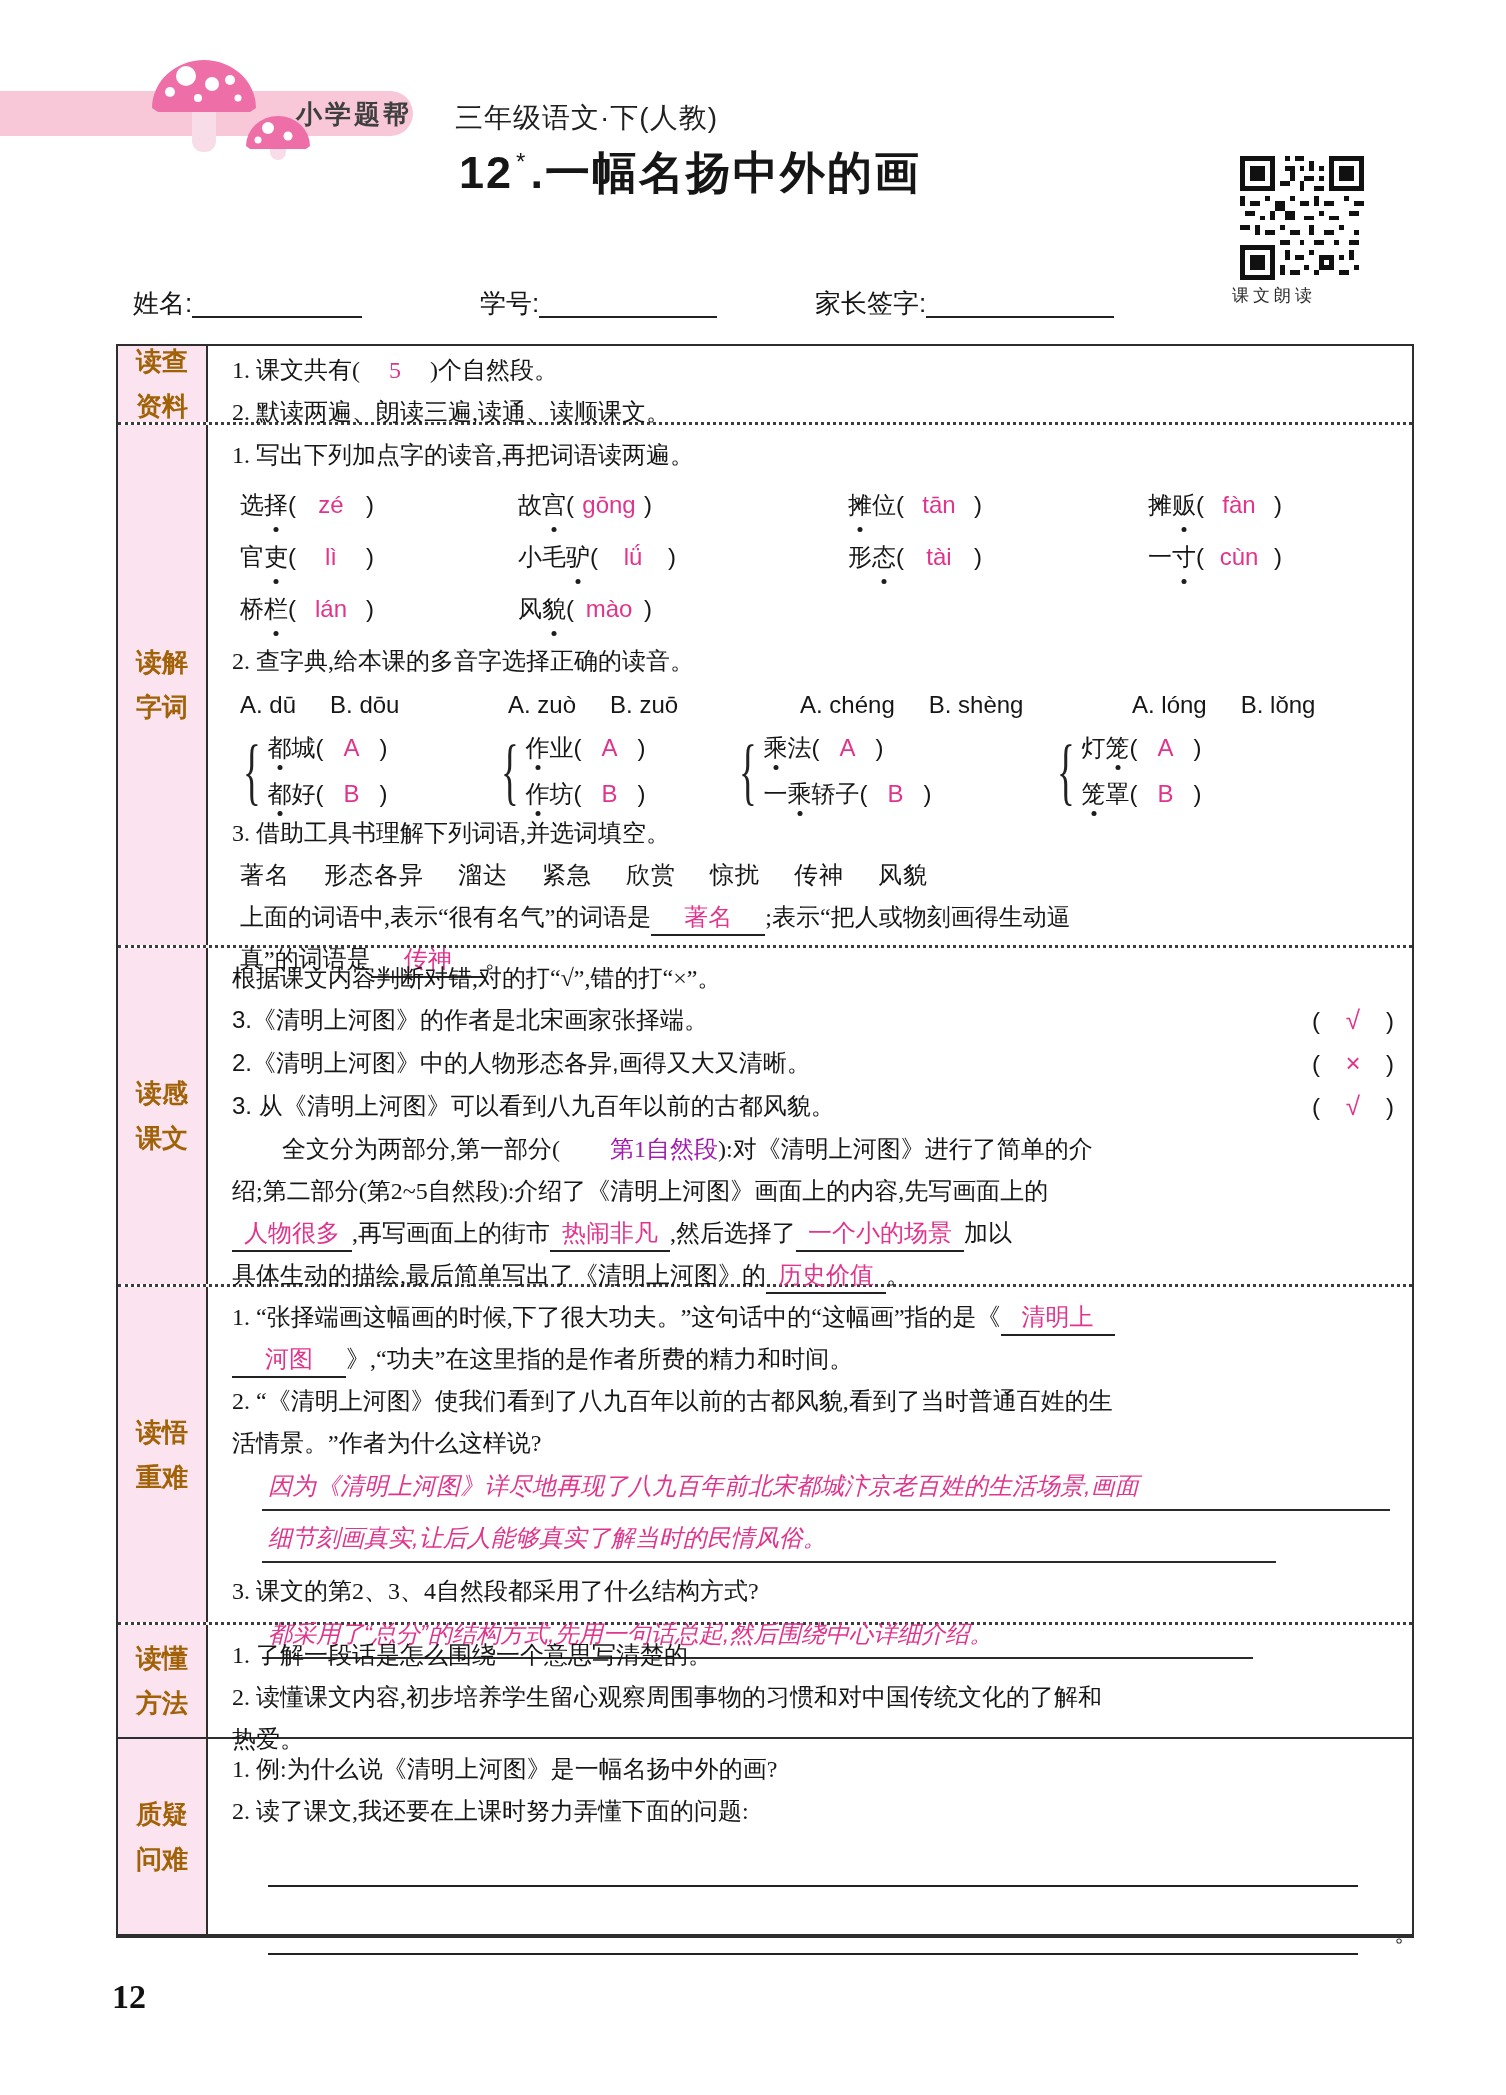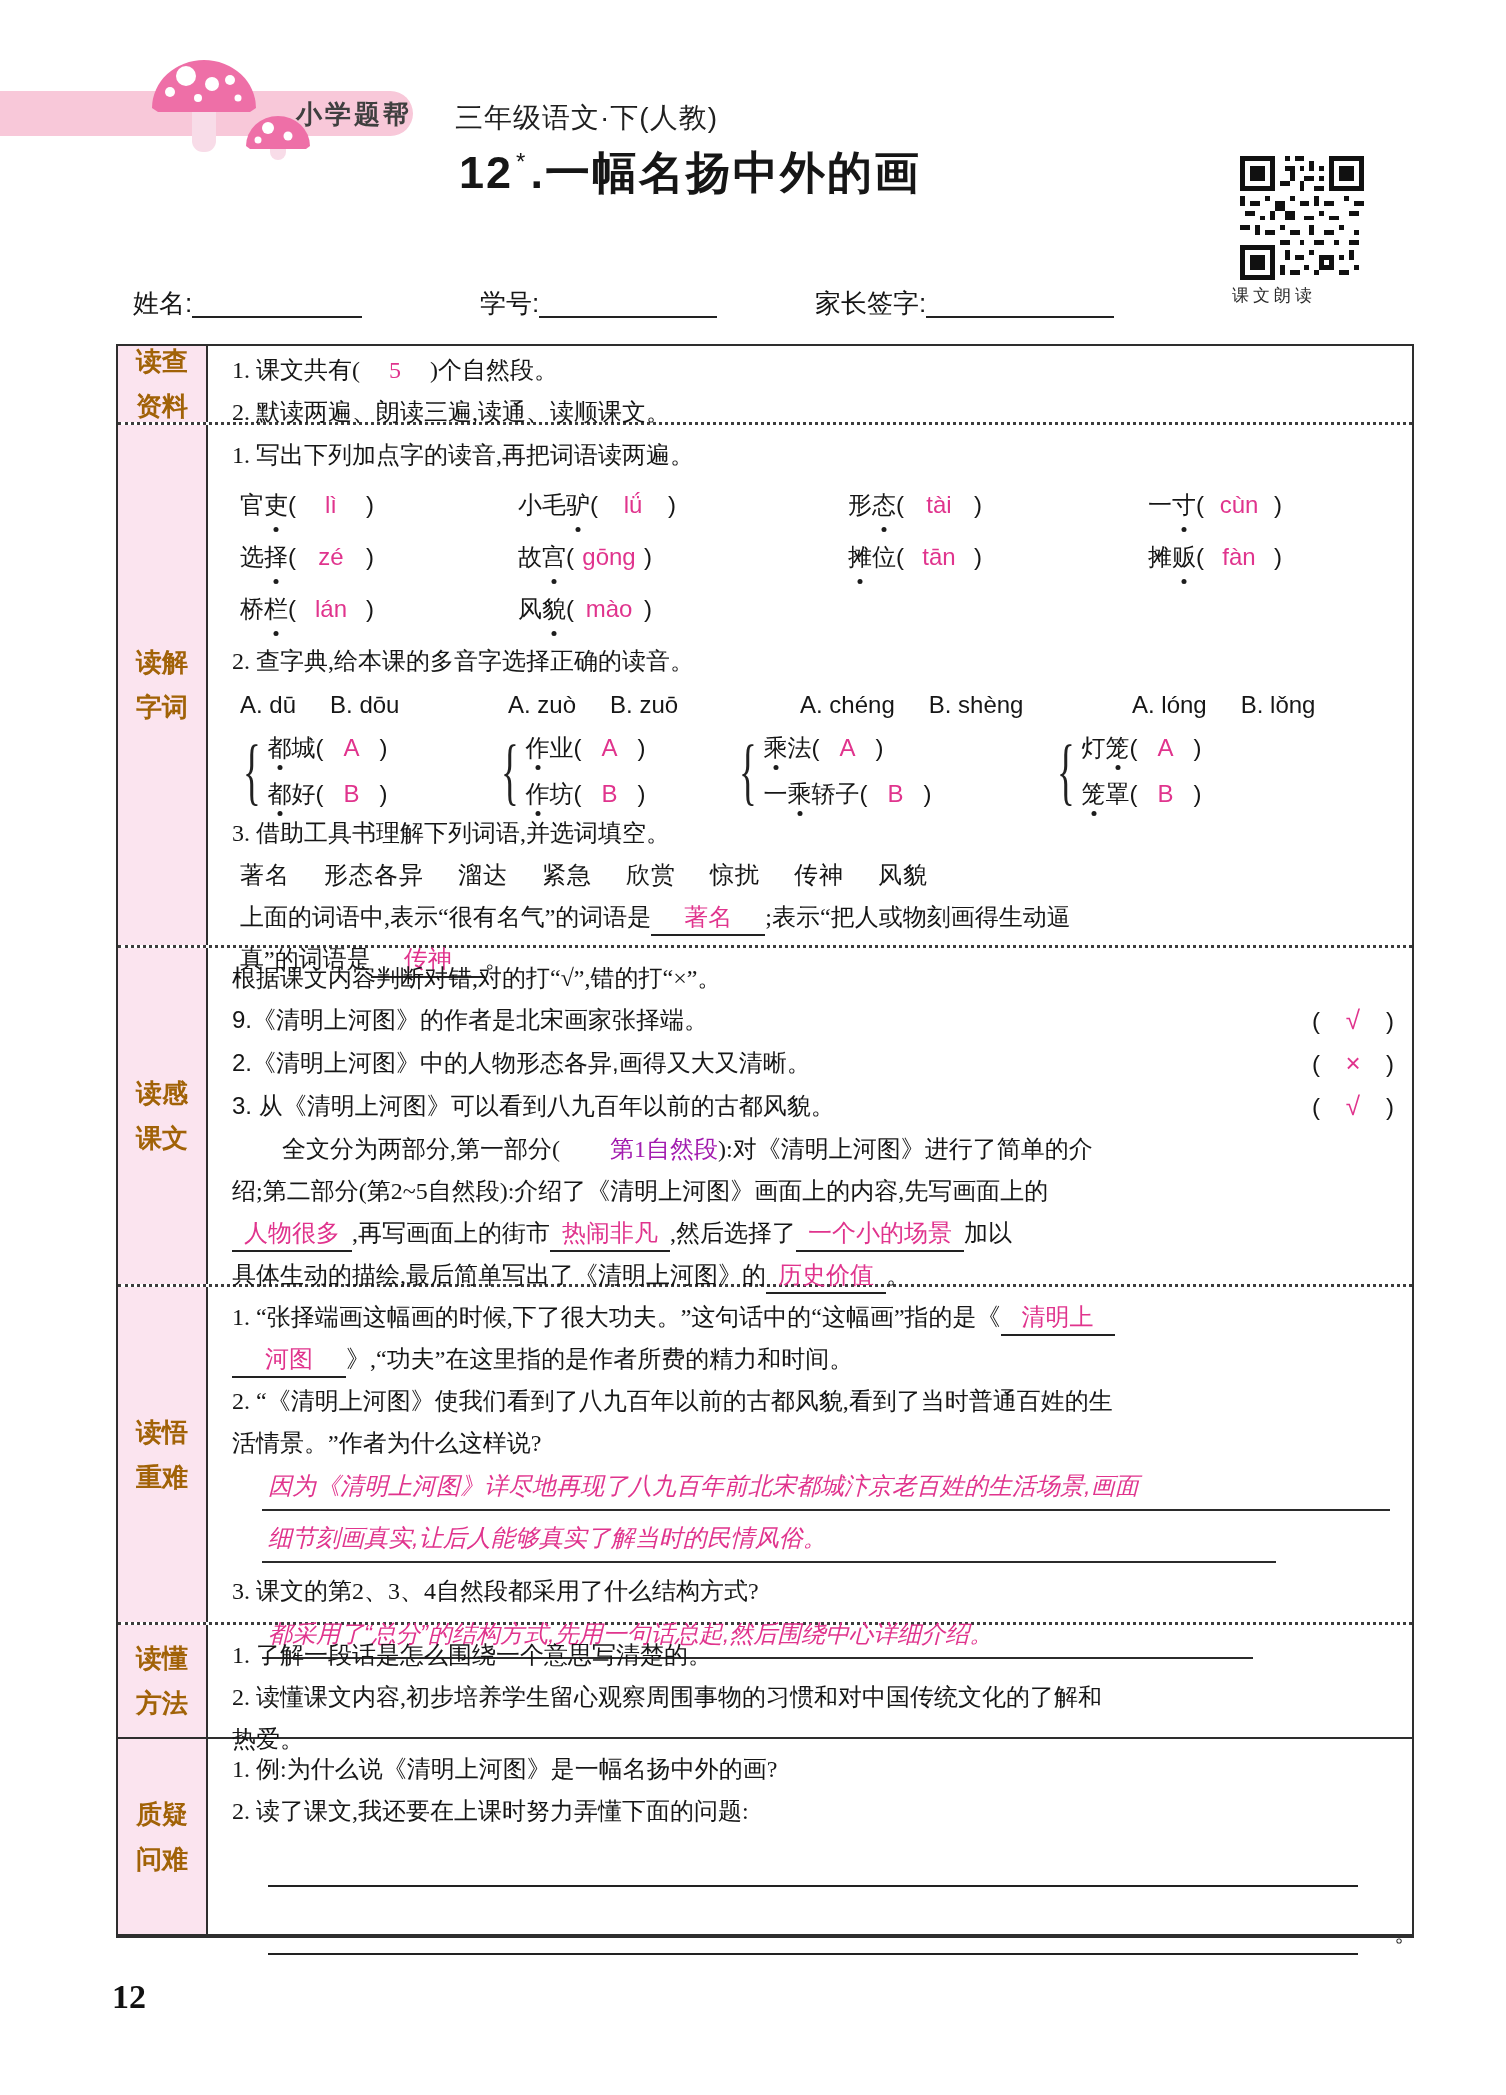--- a/index.html
+++ b/index.html
@@ -212,30 +212,30 @@
 
     <div class="section" style="height:523px;">
       <div class="labelcell">
         <span>读解</span>
         <span>字词</span>
       </div>
       <div class="content">
         <div class="line">1. 写出下列加点字的读音,再把词语读两遍。</div>
 
         <div class="pyrow">
+          <span><span>选</span><span class="dotchar">择</span><span></span><span>(</span><span class="blank-inline">zé</span><span>)</span></span>
+          <span><span>故</span><span class="dotchar">宫</span><span></span><span>(</span><span class="blank-inline">gōng</span><span>)</span></span>
+          <span><span></span><span class="dotchar">摊</span><span>位</span><span>(</span><span class="blank-inline">tān</span><span>)</span></span>
+          <span><span>摊</span><span class="dotchar">贩</span><span></span><span>(</span><span class="blank-inline">fàn</span><span>)</span></span>
+        </div>
+        <div class="pyrow">
           <span><span>官</span><span class="dotchar">吏</span><span></span><span>(</span><span class="blank-inline">lì</span><span>)</span></span>
           <span><span>小毛</span><span class="dotchar">驴</span><span></span><span>(</span><span class="blank-inline">lǘ</span><span>)</span></span>
           <span><span>形</span><span class="dotchar">态</span><span></span><span>(</span><span class="blank-inline">tài</span><span>)</span></span>
           <span><span>一</span><span class="dotchar">寸</span><span></span><span>(</span><span class="blank-inline">cùn</span><span>)</span></span>
-        </div>
-        <div class="pyrow">
-          <span><span>选</span><span class="dotchar">择</span><span></span><span>(</span><span class="blank-inline">zé</span><span>)</span></span>
-          <span><span>故</span><span class="dotchar">宫</span><span></span><span>(</span><span class="blank-inline">gōng</span><span>)</span></span>
-          <span><span></span><span class="dotchar">摊</span><span>位</span><span>(</span><span class="blank-inline">tān</span><span>)</span></span>
-          <span><span>摊</span><span class="dotchar">贩</span><span></span><span>(</span><span class="blank-inline">fàn</span><span>)</span></span>
         </div>
         <div class="pyrow">
           <span><span>桥</span><span class="dotchar">栏</span><span></span><span>(</span><span class="blank-inline">lán</span><span>)</span></span>
           <span><span>风</span><span class="dotchar">貌</span><span></span><span>(</span><span class="blank-inline">mào</span><span>)</span></span>
           <span></span>
             <span></span>
         </div>
 
         <div class="line">2. 查字典,给本课的多音字选择正确的读音。</div>
         <div class="optrow">
@@ -286,21 +286,21 @@
     </div>
 
     <div class="section" style="height:339px;">
       <div class="labelcell">
         <span>读感</span>
         <span>课文</span>
       </div>
       <div class="content">
         <div class="line">根据课文内容判断对错,对的打“√”,错的打“×”。</div>
         <div class="judge">
-            <span>9.《清明上河图》的作者是北宋画家张择端。</span>
+            <span>3.《清明上河图》的作者是北宋画家张择端。</span>
             <span class="jmark"><span>(</span><span class="mk">√</span><span>)</span></span>
           </div>
         <div class="judge">
             <span>2.《清明上河图》中的人物形态各异,画得又大又清晰。</span>
             <span class="jmark"><span>(</span><span class="mk">×</span><span>)</span></span>
           </div>
         <div class="judge">
             <span>3. 从《清明上河图》可以看到八九百年以前的古都风貌。</span>
             <span class="jmark"><span>(</span><span class="mk">√</span><span>)</span></span>
           </div>

